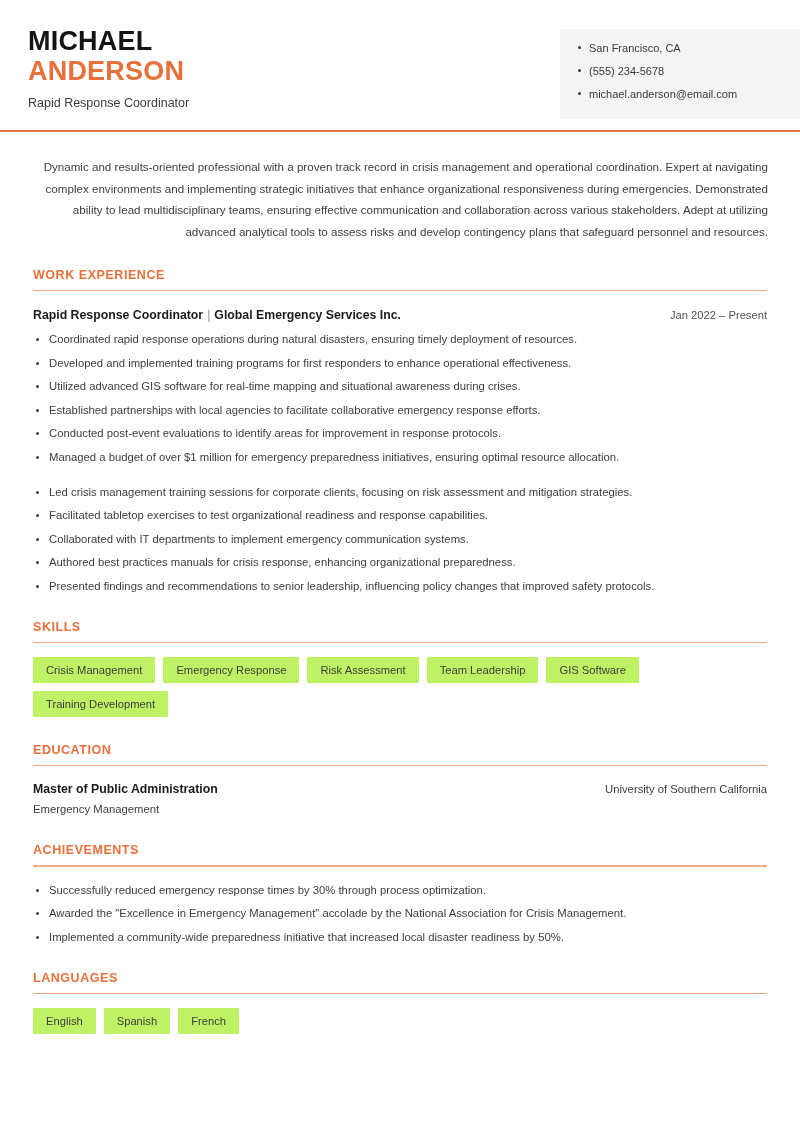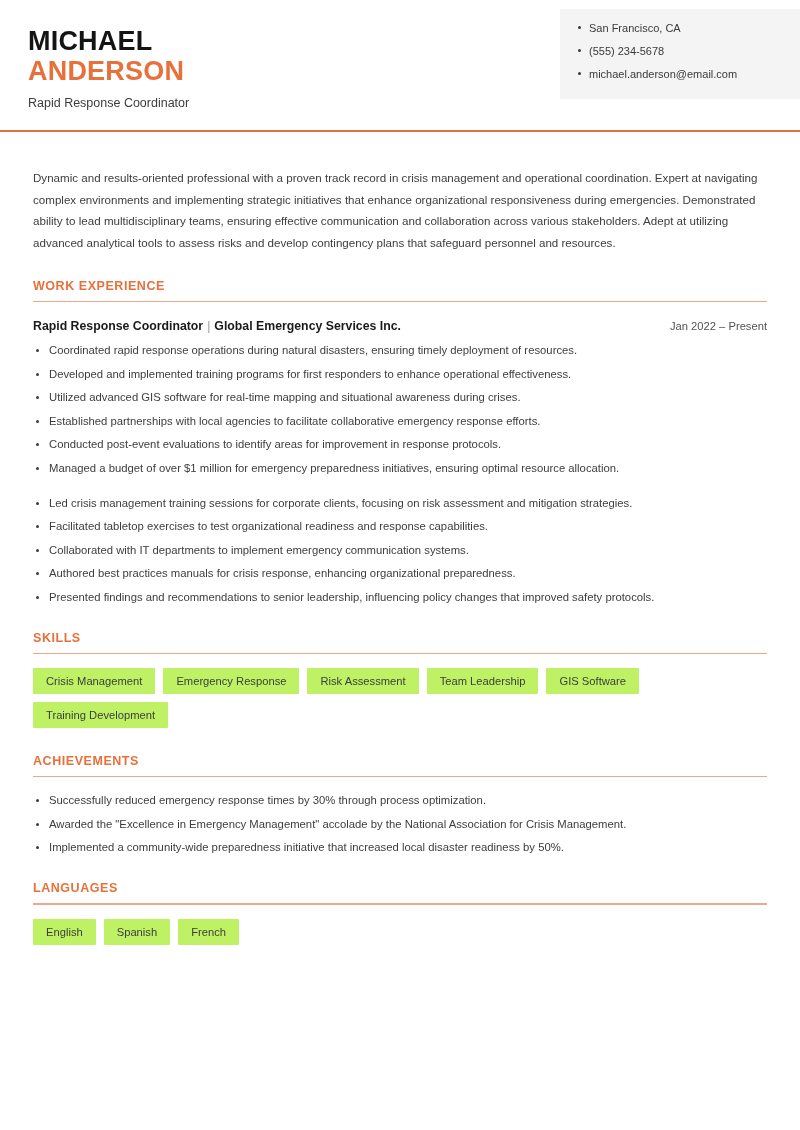--- a/index.html
+++ b/index.html
@@ -57,21 +57,21 @@
     margin-top: 9px;
     font-size: 12.5px;
     font-weight: normal;
     color: #3c3c3c;
     line-height: 16px;
   }
 
   .contact-panel {
     position: absolute;
     left: 560px;
-    top: 9px;
+    top: 29px;
     width: 240px;
     height: 90px;
     background: #f4f4f4;
     padding: 12px 0 0 18px;
   }
 
   .contact-item {
     font-size: 11px;
     color: #3a3a3a;
     line-height: 14px;
@@ -101,25 +101,25 @@
     background: #DD7343;
   }
 
   
   .content {
     padding: 0 33px;
     margin-top: 4px;
   }
 
   .summary {
-    margin-top: 39px;
+    margin-top: 28px;
     font-size: 11.6px;
     line-height: 21.5px;
     color: #3d3d3d;
-    text-align: left;
+    text-align: right;
     width: 735px;
   }
 
   
   .section { margin-top: 26px; }
 
   .section-title {
     font-size: 12.5px;
     font-weight: bold;
     color: #E8703A;
@@ -307,20 +307,31 @@
       <div class="chips">
         <span class="chip">Crisis Management</span>
         <span class="chip">Emergency Response</span>
         <span class="chip">Risk Assessment</span>
         <span class="chip">Team Leadership</span>
         <span class="chip">GIS Software</span>
         <span class="chip">Training Development</span>
       </div>
     </div>
 
+    <div class="section">
+      <div class="section-title">EDUCATION</div>
+      <div class="section-rule"></div>
+      <div class="edu">
+        <div class="edu-head">
+          <div class="edu-degree">Master of Public Administration</div>
+          <div class="edu-school">University of Southern California</div>
+        </div>
+        <div class="edu-field">Emergency Management</div>
+      </div>
+    </div>
 
     <div class="section">
       <div class="section-title">ACHIEVEMENTS</div>
       <div class="section-rule"></div>
       <ul class="bullets achievements">
         <li>Successfully reduced emergency response times by 30% through process optimization.</li>
         <li>Awarded the "Excellence in Emergency Management" accolade by the National Association for Crisis Management.</li>
         <li>Implemented a community-wide preparedness initiative that increased local disaster readiness by 50%.</li>
       </ul>
     </div>

